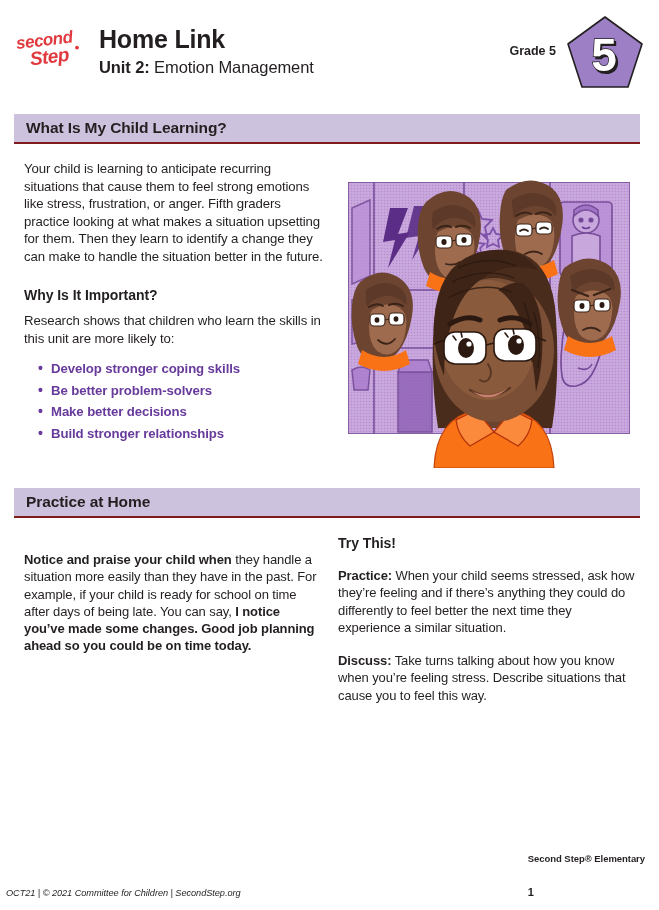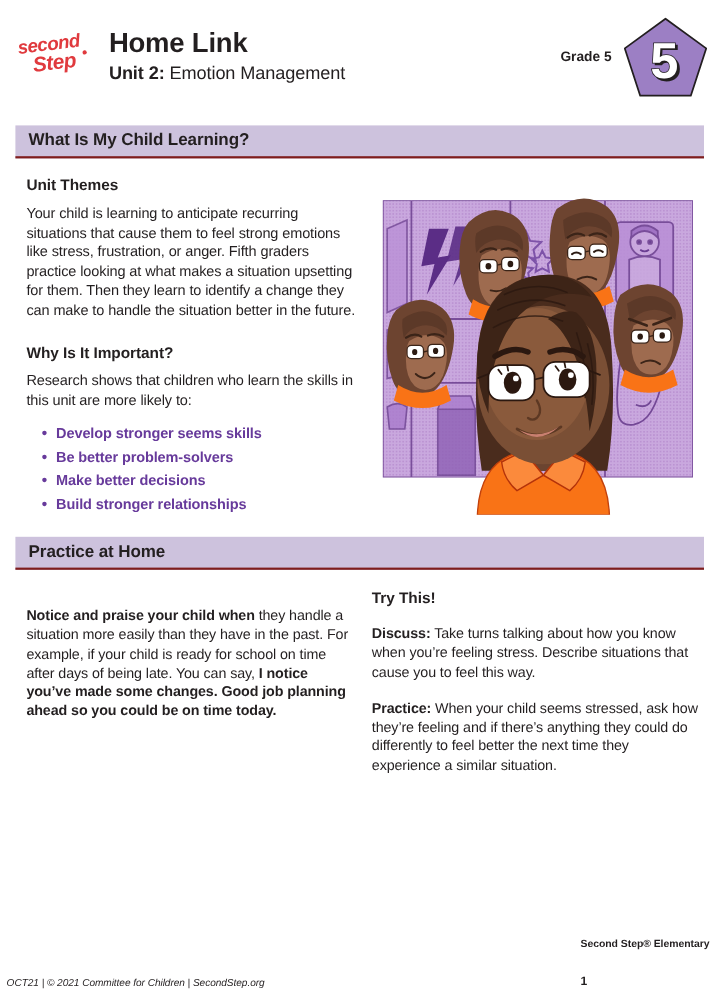--- a/index.html
+++ b/index.html
@@ -262,30 +262,29 @@
         </svg>
       </div>
     </div>
   </div>
 
   <div class="section-bar" id="bar-learning">
     <span class="bar-title">What Is My Child Learning?</span>
   </div>
 
   <div class="col-left-top">
-    <h2 class="sub-head">Unit Themes</h2>
     <p class="body-text">Your child is learning to anticipate recurring situations that cause them to feel strong emotions like stress, frustration, or anger. Fifth graders practice looking at what makes a situation upsetting for them. Then they learn to identify a change they can make to handle the situation better in the future.</p>
 
     <div class="spacer-22"></div>
 
     <h2 class="sub-head">Why Is It Important?</h2>
     <p class="body-text">Research shows that children who learn the skills in this unit are more likely to:</p>
 
     <ul class="bullets">
-      <li>Develop stronger seems skills</li>
+      <li>Develop stronger coping skills</li>
       <li>Be better problem-solvers</li>
       <li>Make better decisions</li>
       <li>Build stronger relationships</li>
     </ul>
   </div>
 
   <div class="illustration">
     <svg width="312" height="296" viewBox="0 0 312 296" xmlns="http://www.w3.org/2000/svg" aria-hidden="true">
       <defs>
         <pattern id="halftone" width="3" height="3" patternUnits="userSpaceOnUse">
@@ -486,22 +485,22 @@
   <div class="section-bar" id="bar-practice">
     <span class="bar-title">Practice at Home</span>
   </div>
 
   <div class="practice-left">
     <p class="p-body"><span class="b">Notice and praise your child when</span><span> they handle a situation more easily than they have in the past. For example, if your child is ready for school on time after days of being late. You can say, </span><span class="b">I notice you’ve made some changes. Good job planning ahead so you could be on time today.</span></p>
   </div>
 
   <div class="practice-right">
     <h2 class="sub-head">Try This!</h2>
+    <p class="p-body"><span class="b">Practice:</span><span> When your child seems stressed, ask how they’re feeling and if there’s anything they could do differently to feel better the next time they experience a similar situation.</span></p>
     <p class="p-body"><span class="b">Discuss:</span><span> Take turns talking about how you know when you’re feeling stress. Describe situations that cause you to feel this way.</span></p>
-    <p class="p-body"><span class="b">Practice:</span><span> When your child seems stressed, ask how they’re feeling and if there’s anything they could do differently to feel better the next time they experience a similar situation.</span></p>
   </div>
 
   <div class="footer">
     <span class="footer-left">OCT21 | © 2021 Committee for Children | SecondStep.org</span>
     <div class="footer-right">
       <span class="footer-brand">Second Step® Elementary</span>
       <span class="footer-page">1</span>
     </div>
   </div>
 

